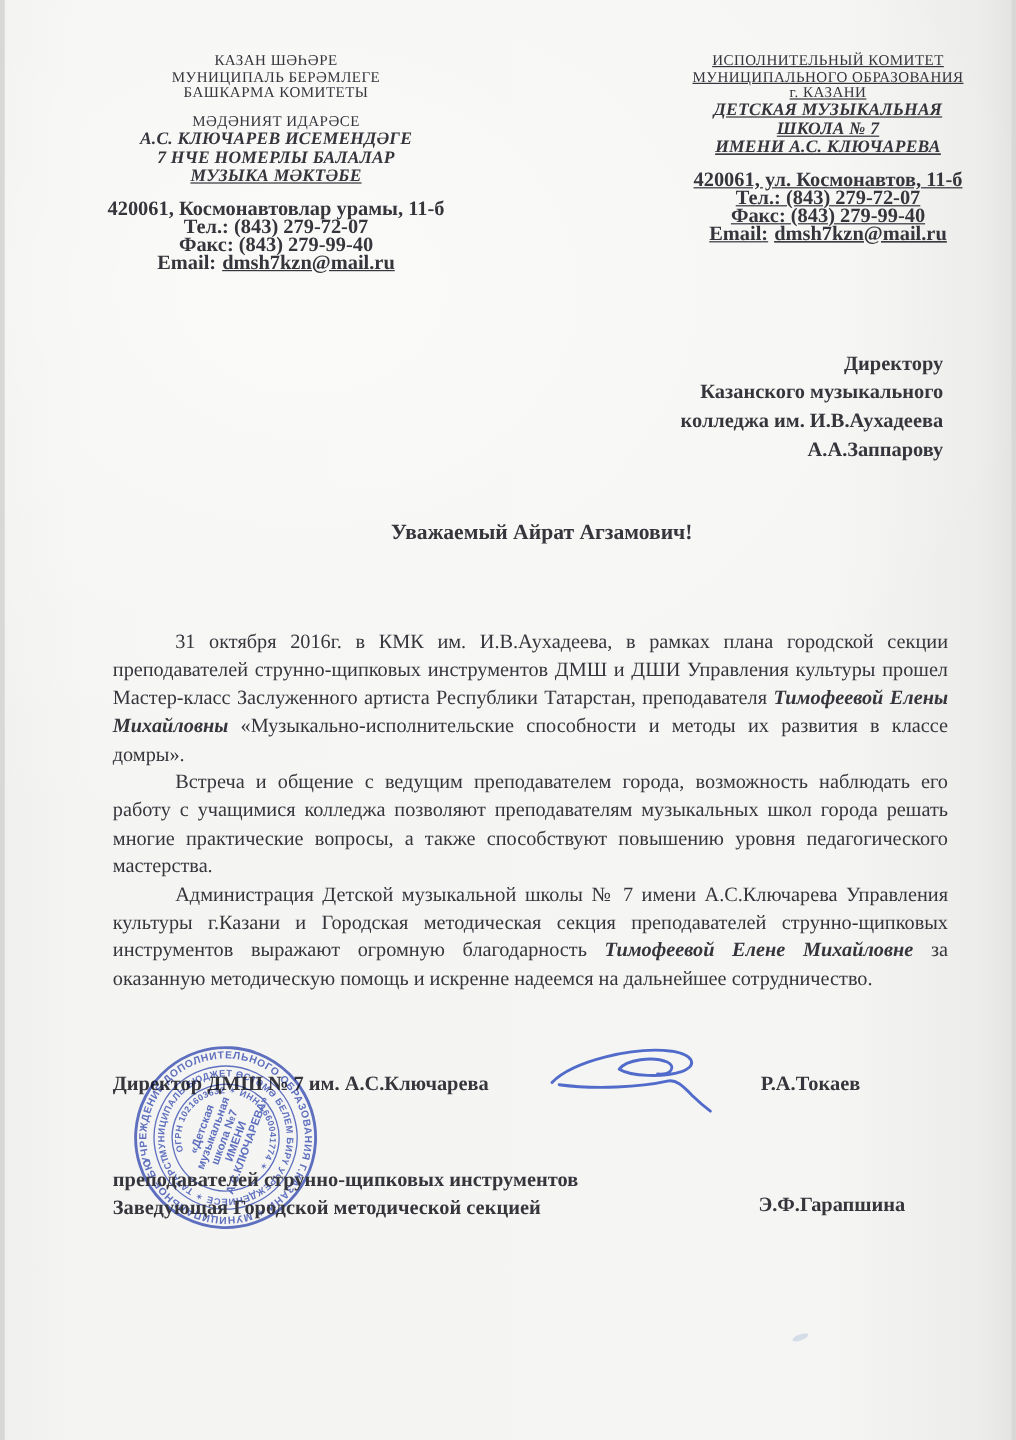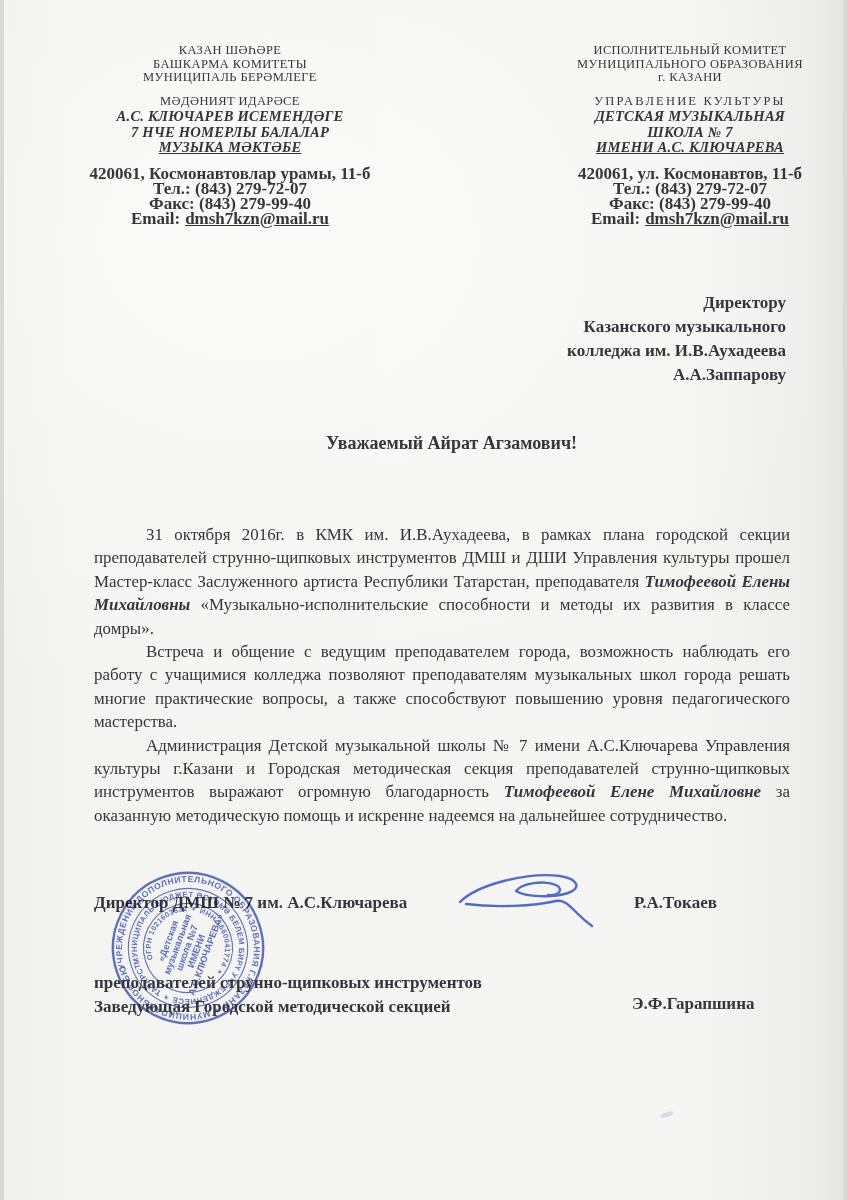--- a/index.html
+++ b/index.html
@@ -50,46 +50,45 @@
   .faint-dot{left:656px;top:1112px;width:14px;height:5px;border-radius:50%;background:rgba(120,150,200,.25);transform:rotate(-20deg);}
 </style>
 </head>
 <body>
 
 <div class="page">
 
   <div class="abs lh" style="left:60px;top:44px;">
     <div class="lh-org">
       <div>КАЗАН ШӘҺӘРЕ</div>
+      <div>МУНИЦИПАЛЬ БЕРӘМЛЕГЕ</div>
       <div>БАШКАРМА КОМИТЕТЫ</div>
-      <div>МУНИЦИПАЛЬ БЕРӘМЛЕГЕ</div>
     </div>
     <div class="lh-dept">МӘДӘНИЯТ ИДАРӘСЕ</div>
     <div class="lh-school">
       <div>А.С. КЛЮЧАРЕВ ИСЕМЕНДӘГЕ</div>
       <div>7 НЧЕ НОМЕРЛЫ БАЛАЛАР</div>
       <div class="u">МУЗЫКА МӘКТӘБЕ</div>
     </div>
     <div class="lh-contacts">
       <div>420061, Космонавтовлар урамы, 11-б</div>
       <div>Тел.: (843) 279-72-07</div>
       <div>Факс: (843) 279-99-40</div>
       <div>
         <span class="email-label">Email:</span><span class="u">dmsh7kzn@mail.ru</span>
       </div>
     </div>
   </div>
 
-  <div class="abs lh" style="left:528px;top:44px;width:316px;">
+  <div class="abs lh" style="left:528px;top:44px;width:316px;text-decoration:underline;">
     <div class="lh-org">
       <div>ИСПОЛНИТЕЛЬНЫЙ КОМИТЕТ</div>
       <div>МУНИЦИПАЛЬНОГО ОБРАЗОВАНИЯ</div>
       <div>г. КАЗАНИ</div>
     </div>
-    <div class="lh-dept spread">УПРАВЛЕНИЕ КУЛЬТУРЫ</div>
     <div class="lh-school">
       <div>ДЕТСКАЯ МУЗЫКАЛЬНАЯ</div>
       <div>ШКОЛА № 7</div>
       <div class="u">ИМЕНИ А.С. КЛЮЧАРЕВА</div>
     </div>
     <div class="lh-contacts">
       <div>420061, ул. Космонавтов, 11-б</div>
       <div>Тел.: (843) 279-72-07</div>
       <div>Факс: (843) 279-99-40</div>
       <div>

